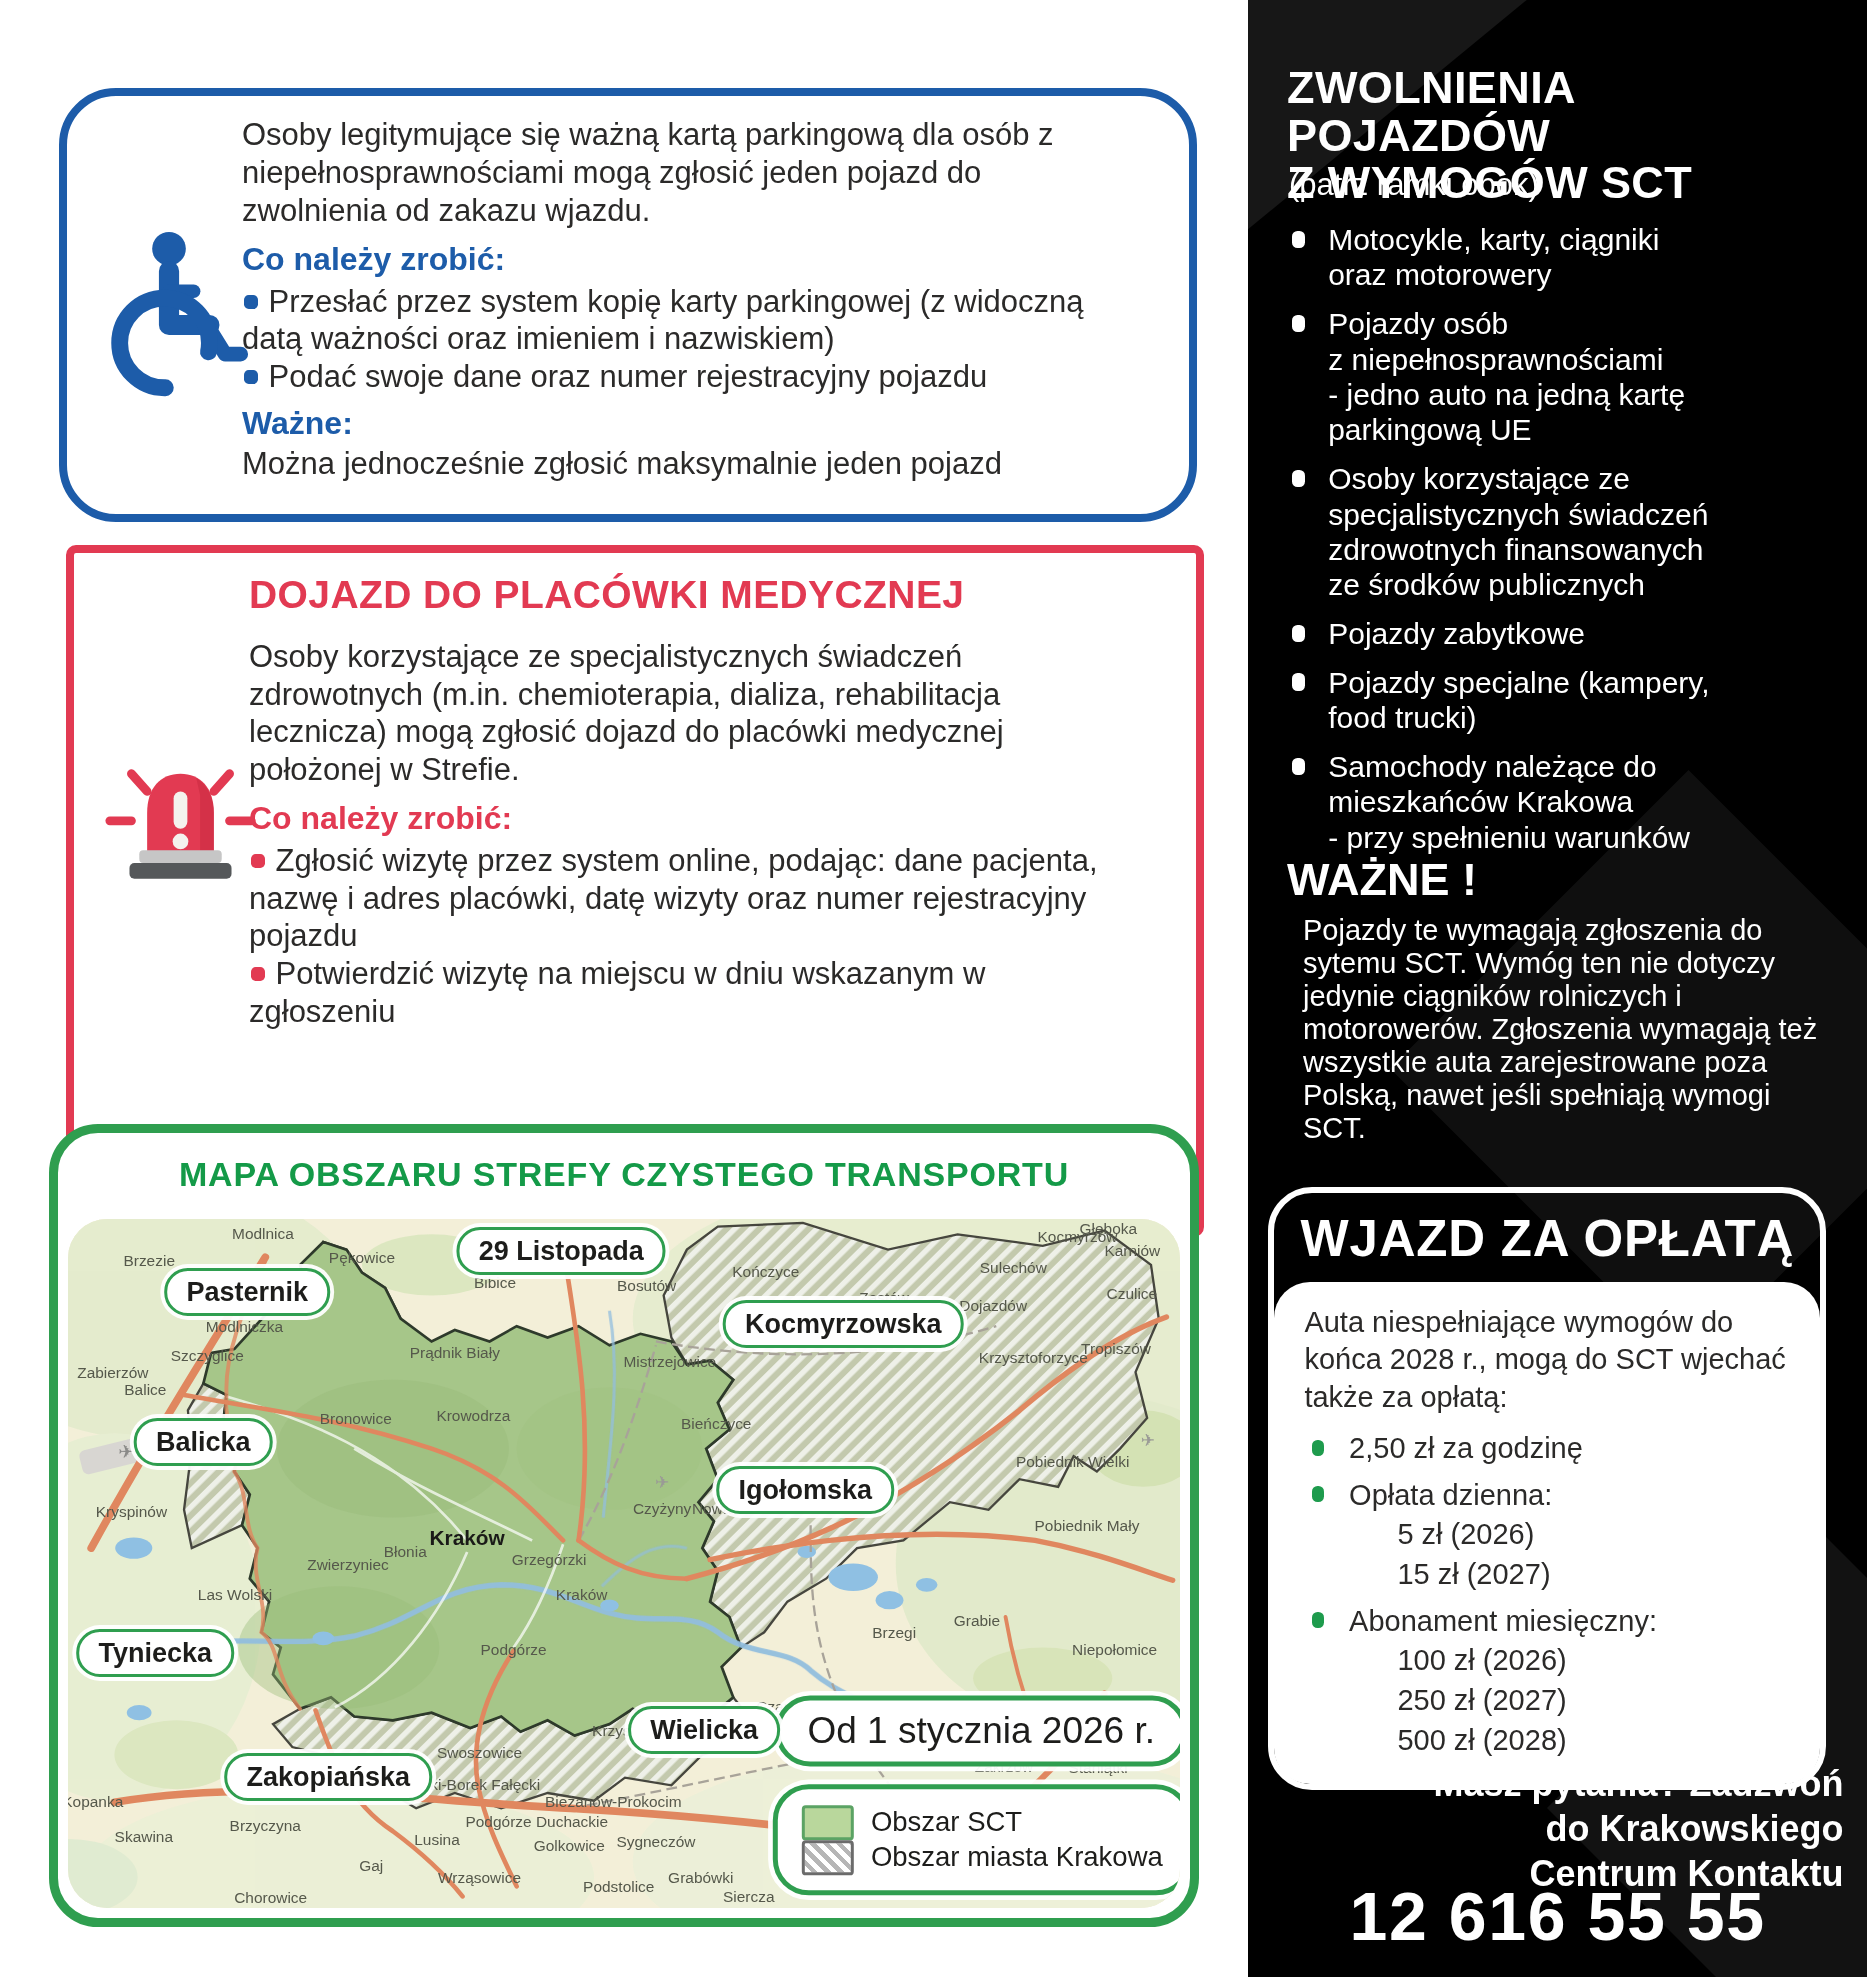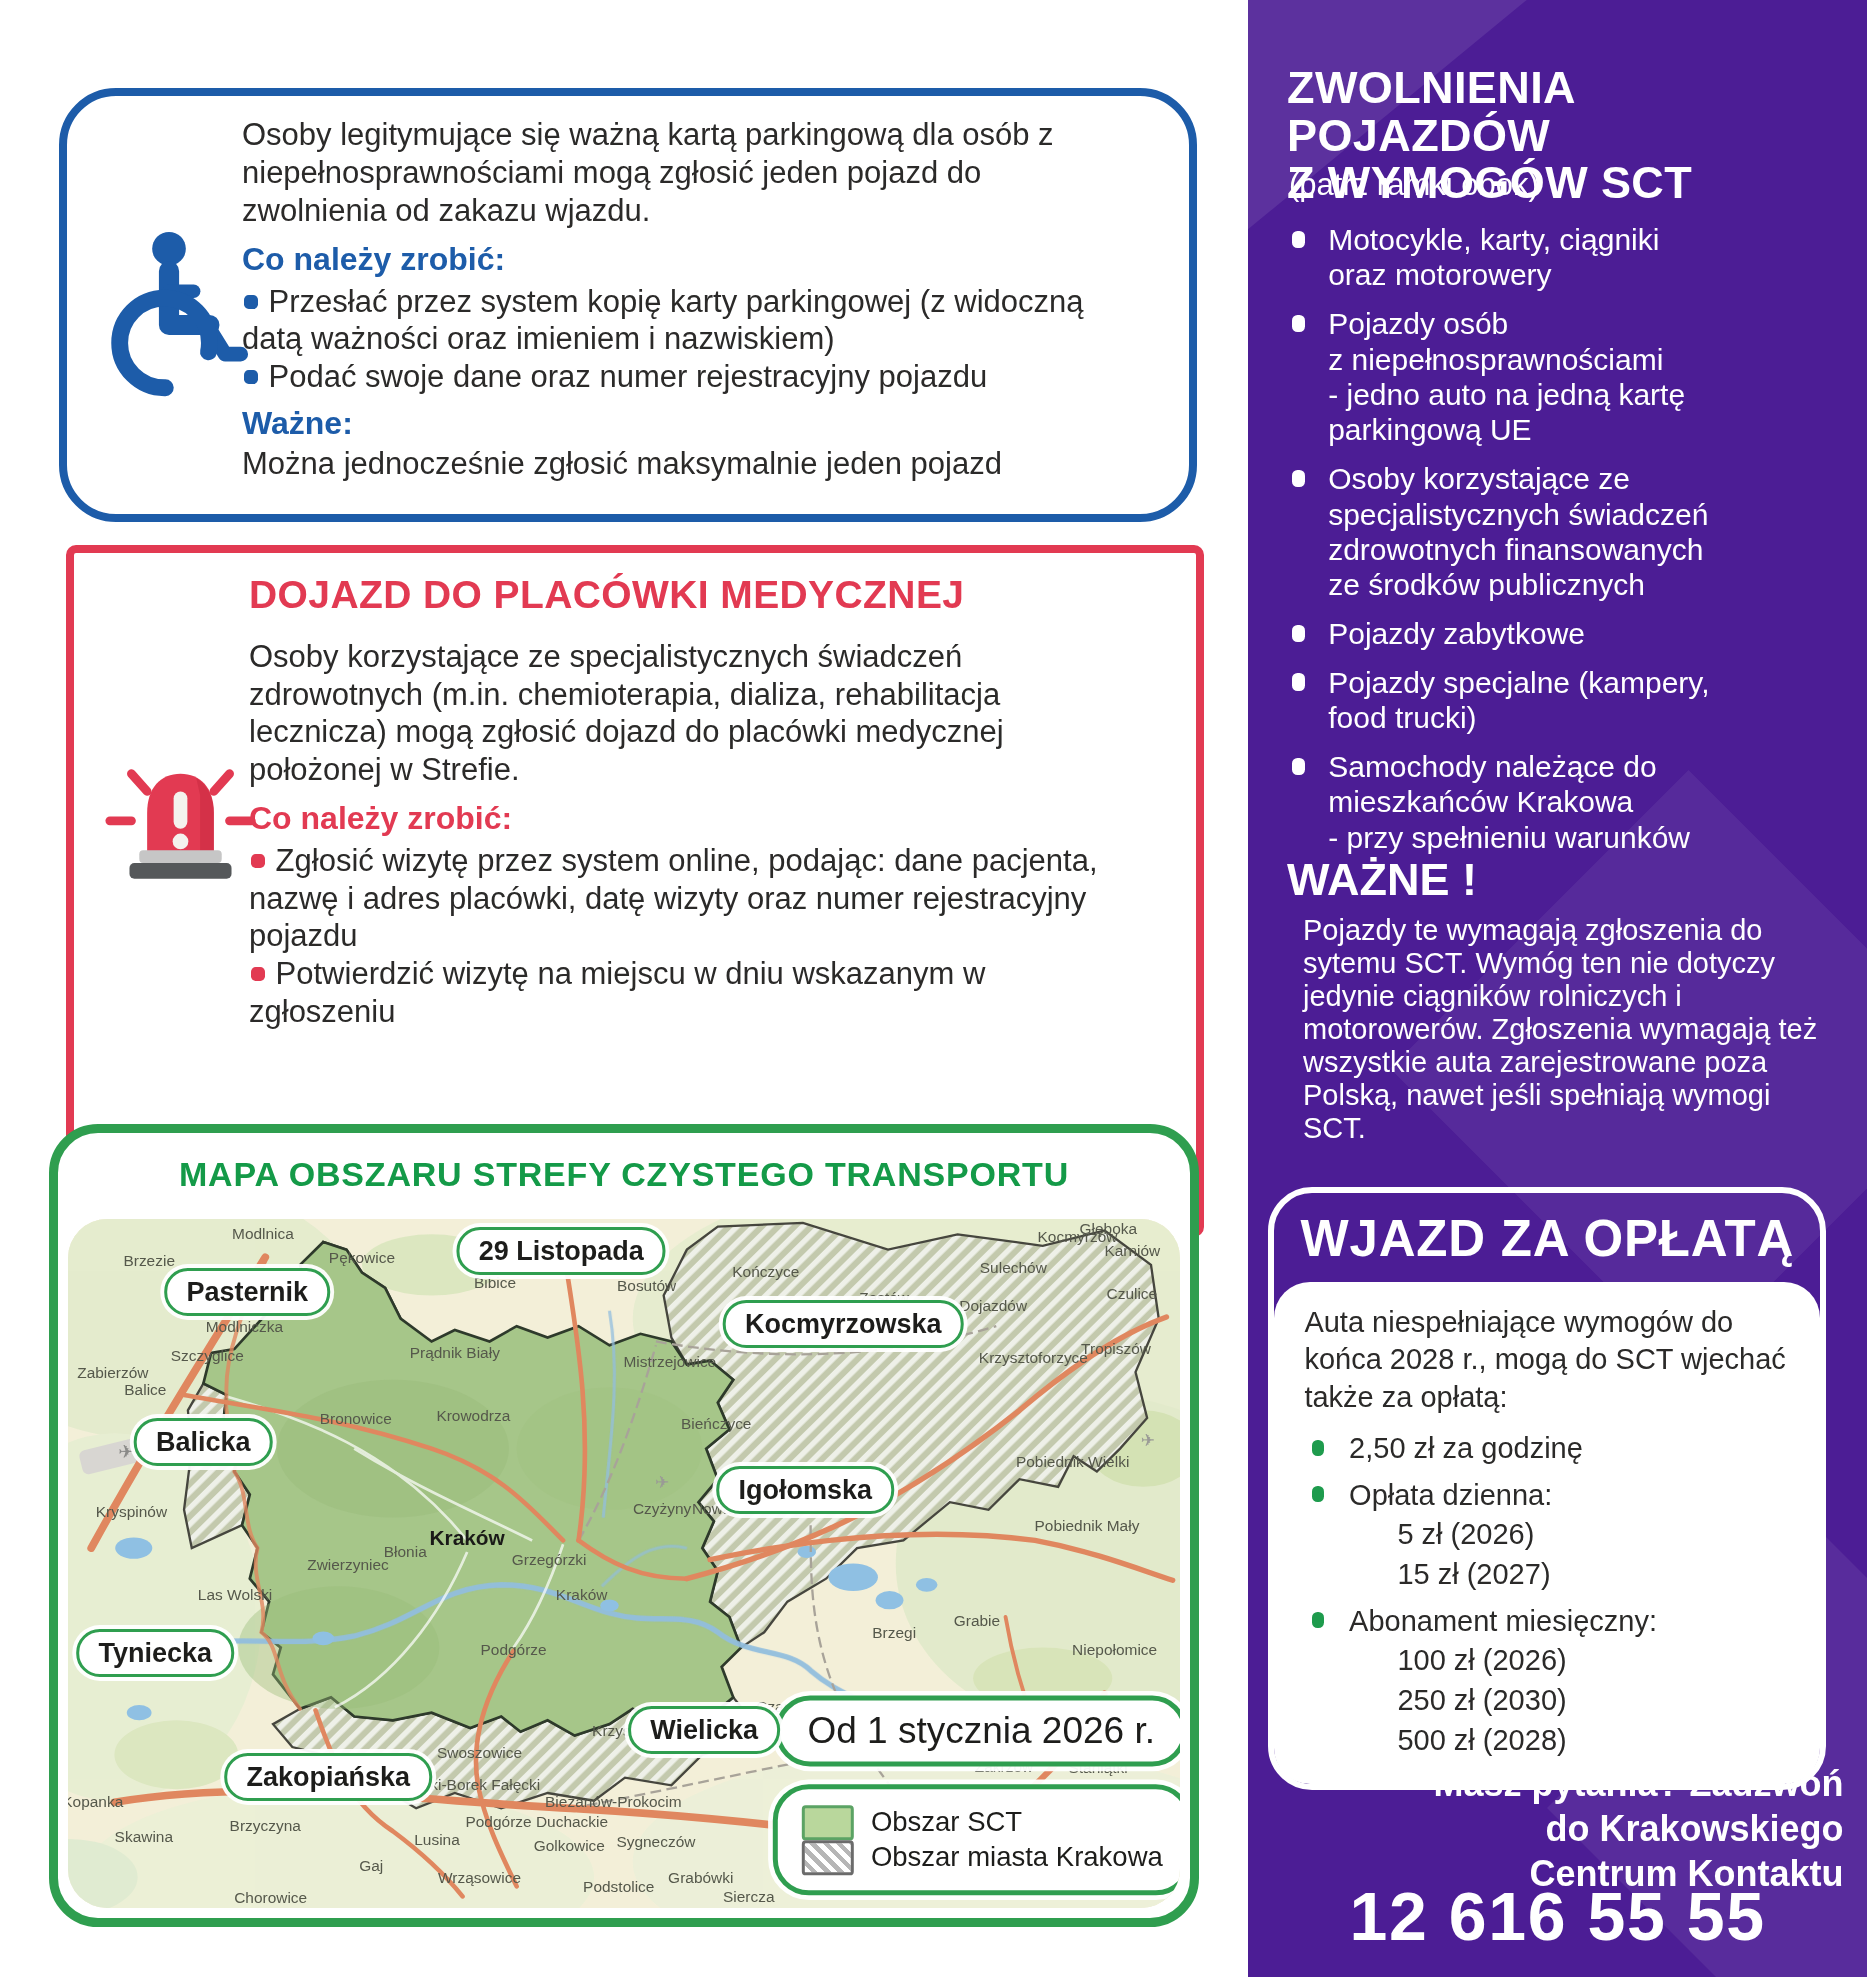--- a/index.html
+++ b/index.html
@@ -1,21 +1,21 @@
 <!DOCTYPE html>
 <html style="font-size:12.6px"><head>
 <meta charset="utf-8">
 <style>
   html,body{margin:0;padding:0}
   body{
     width:1867px;height:1978px;position:relative;overflow:hidden;
     background:#ffffff;font-family:"Liberation Sans",sans-serif;color:#2b2a29;
   }
   
-  .green-panel{position:absolute;top:0;right:0;width:619px;height:1978px;background:#4c1d95;overflow:hidden}
+  .green-panel{position:absolute;top:0;right:0;width:619px;height:1978px;background:#000000;overflow:hidden}
   .gp-dec{position:absolute;background:rgba(255,255,255,.09)}
   .gp-dec1{top:-94px;left:-47px;width:440px;height:362px;clip-path:polygon(0 0,100% 0,0 100%)}
   .gp-dec2{top:770px;left:142px;width:597px;height:597px;clip-path:polygon(50% 0,100% 50%,50% 100%,0 50%);background:rgba(255,255,255,.06)}
   .gp-dec3{top:1533px;left:299px;width:550px;height:550px;clip-path:polygon(50% 0,100% 50%,50% 100%,0 50%);background:rgba(255,255,255,.07)}
   .gp-heading{position:absolute;left:39px;top:64px;width:550px;font-size:45px;line-height:1.06;font-weight:bold;color:#fff;letter-spacing:0.4px}
   .gp-sub{position:absolute;left:41px;top:167px;font-size:31px;color:#fff}
   .gp-list{position:absolute;left:44px;top:222px;width:527px}
   .g-item{display:flex;margin-bottom:13.4px;color:#fff;font-size:30px;line-height:1.18}
   .g-bullet{flex:0 0 12.6px;width:12.6px;height:17.3px;background:#fff;border-radius:5.5px;margin:8.6px 23.6px 0 0}
   .g-text{white-space:pre-line}
@@ -133,21 +133,21 @@
             <span class="p-bullet"></span>
             <span>Opłata dzienna:</span>
           </div>
           <div class="pay-sub">5 zł (2026)</div>
           <div class="pay-sub">15 zł (2027)</div>
           <div class="pay-item">
             <span class="p-bullet"></span>
             <span>Abonament miesięczny:</span>
           </div>
           <div class="pay-sub">100 zł (2026)</div>
-          <div class="pay-sub">250 zł (2030)</div>
+          <div class="pay-sub">250 zł (2027)</div>
           <div class="pay-sub">500 zł (2028)</div>
         </div>
     </div>
   </div>
 
   <div class="gp-contact">Masz pytania? Zadzwoń
 do Krakowskiego
 Centrum Kontaktu</div>
   <div class="gp-phone">12 616 55 55</div>
 </aside>

